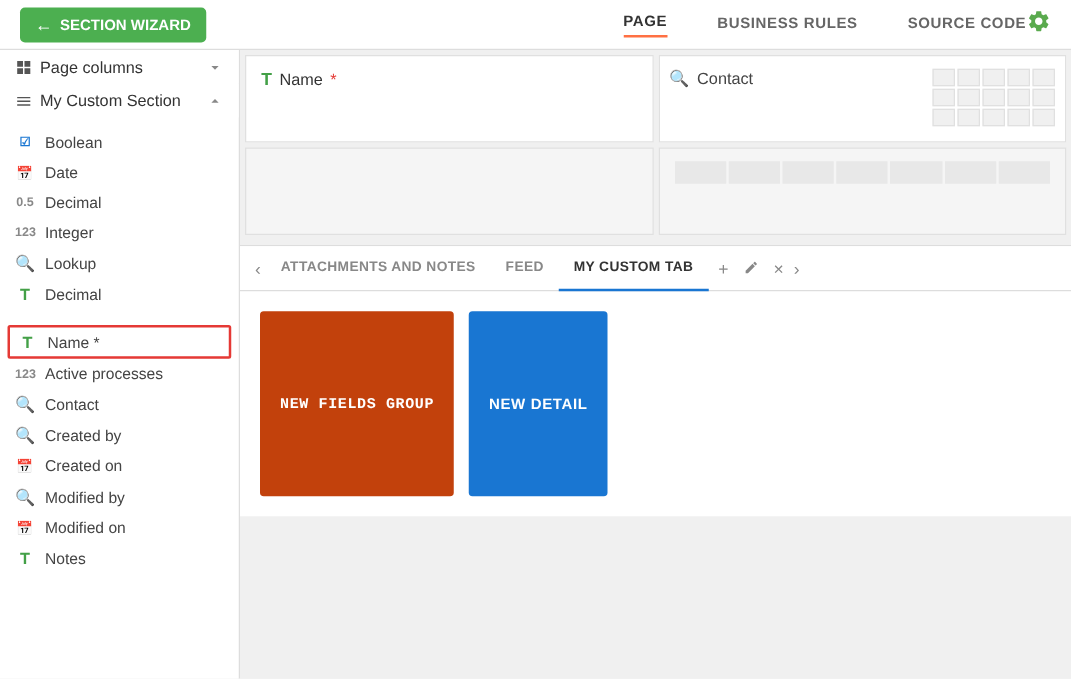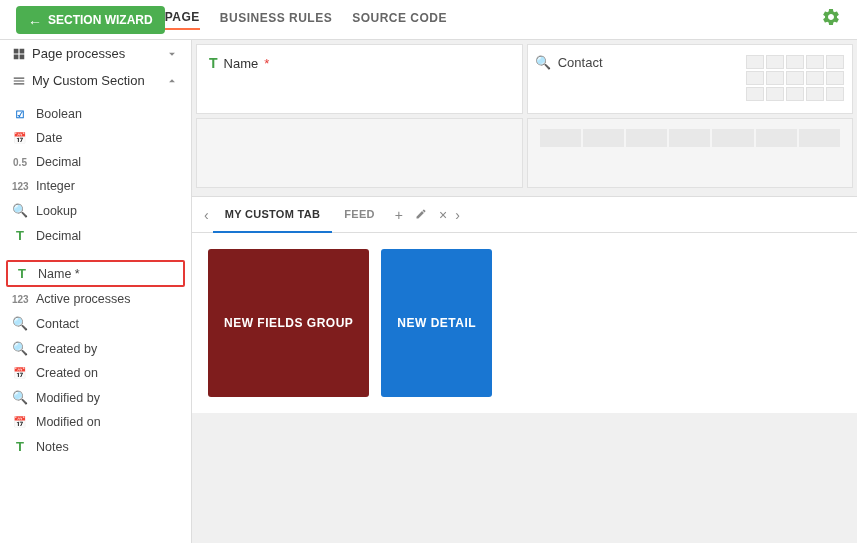--- a/index.html
+++ b/index.html
@@ -26,22 +26,23 @@
       display: flex;
       align-items: center;
       gap: 6px;
       white-space: nowrap;
     }
     .btn-section-wizard .arrow-icon { font-size: 14px; }
     .header-nav {
       display: flex;
       align-items: center;
       flex: 1;
-      justify-content: flex-start;
-      gap: 20px;
+      justify-content: flex-end;
+      gap: 40px;
+      margin-left: 24px;
     }
     .nav-item {
       font-size: 12px;
       font-weight: 600;
       color: #666;
       cursor: pointer;
       padding-bottom: 4px;
       letter-spacing: 0.5px;
       text-transform: uppercase;
     }
@@ -208,29 +209,30 @@
       font-size: 14px;
       padding: 2px 4px;
     }
     .tab-content {
       padding: 16px;
       min-height: 180px;
       display: flex;
       gap: 12px;
     }
     .btn-new-fields {
-      background: #7f1d1d;
+      background: #c2410c;
       color: #fff;
       border: none;
       border-radius: 3px;
       padding: 8px 16px;
       font-size: 12px;
       font-weight: bold;
       cursor: pointer;
       letter-spacing: 0.5px;
+      font-family: Liberation Mono, monospace;
     }
     .btn-new-detail {
       background: #1976d2;
       color: #fff;
       border: none;
       border-radius: 3px;
       padding: 8px 16px;
       font-size: 12px;
       font-weight: bold;
       cursor: pointer;
@@ -261,21 +263,21 @@
 
 <div class="main-layout">
 
   <div class="sidebar">
 
     <div class="sidebar-group-header">
       <div class="sidebar-group-header-left">
         <svg width="14" height="14" viewBox="0 0 24 24" fill="#555">
           <path d="M3 3h8v8H3zm10 0h8v8h-8zM3 13h8v8H3zm10 0h8v8h-8z"></path>
         </svg>
-        <span>Page processes</span>
+        <span>Page columns</span>
       </div>
       <svg width="14" height="14" viewBox="0 0 24 24" fill="#888">
         <path d="M7 10l5 5 5-5z"></path>
       </svg>
     </div>
 
     <div class="sidebar-group-header" style="">
       <div class="sidebar-group-header-left">
         <svg width="14" height="14" viewBox="0 0 24 24" fill="#555">
           <path d="M3 18h18v-2H3v2zm0-5h18v-2H3v2zm0-7v2h18V6H3z"></path>
@@ -396,22 +398,23 @@
         <div style="background:#e8e8e8;height:18px;"></div>
         <div style="background:#e8e8e8;height:18px;"></div>
         <div style="background:#e8e8e8;height:18px;"></div>
         <div style="background:#e8e8e8;height:18px;"></div>
       </div>
     </div>
 
     <div class="bottom-section">
       <div class="tabs-bar">
         <button class="tab-arrow">‹</button>
+        <span class="tab-item">ATTACHMENTS AND NOTES</span>
+        <span class="tab-item">FEED</span>
         <span class="tab-item active">MY CUSTOM TAB</span>
-        <span class="tab-item">FEED</span>
         <div class="tab-actions">
           <button class="tab-action-btn" title="Add tab">+</button>
           <button class="tab-action-btn" title="Edit tab">
             <svg width="12" height="12" viewBox="0 0 24 24" fill="#888">
               <path d="M3 17.25V21h3.75L17.81 9.94l-3.75-3.75L3 17.25zM20.71 7.04c.39-.39.39-1.02 0-1.41l-2.34-2.34c-.39-.39-1.02-.39-1.41 0l-1.83 1.83 3.75 3.75 1.83-1.83z"></path>
             </svg>
           </button>
           <button class="tab-action-btn" title="Delete tab">×</button>
         </div>
         <button class="tab-arrow">›</button>

